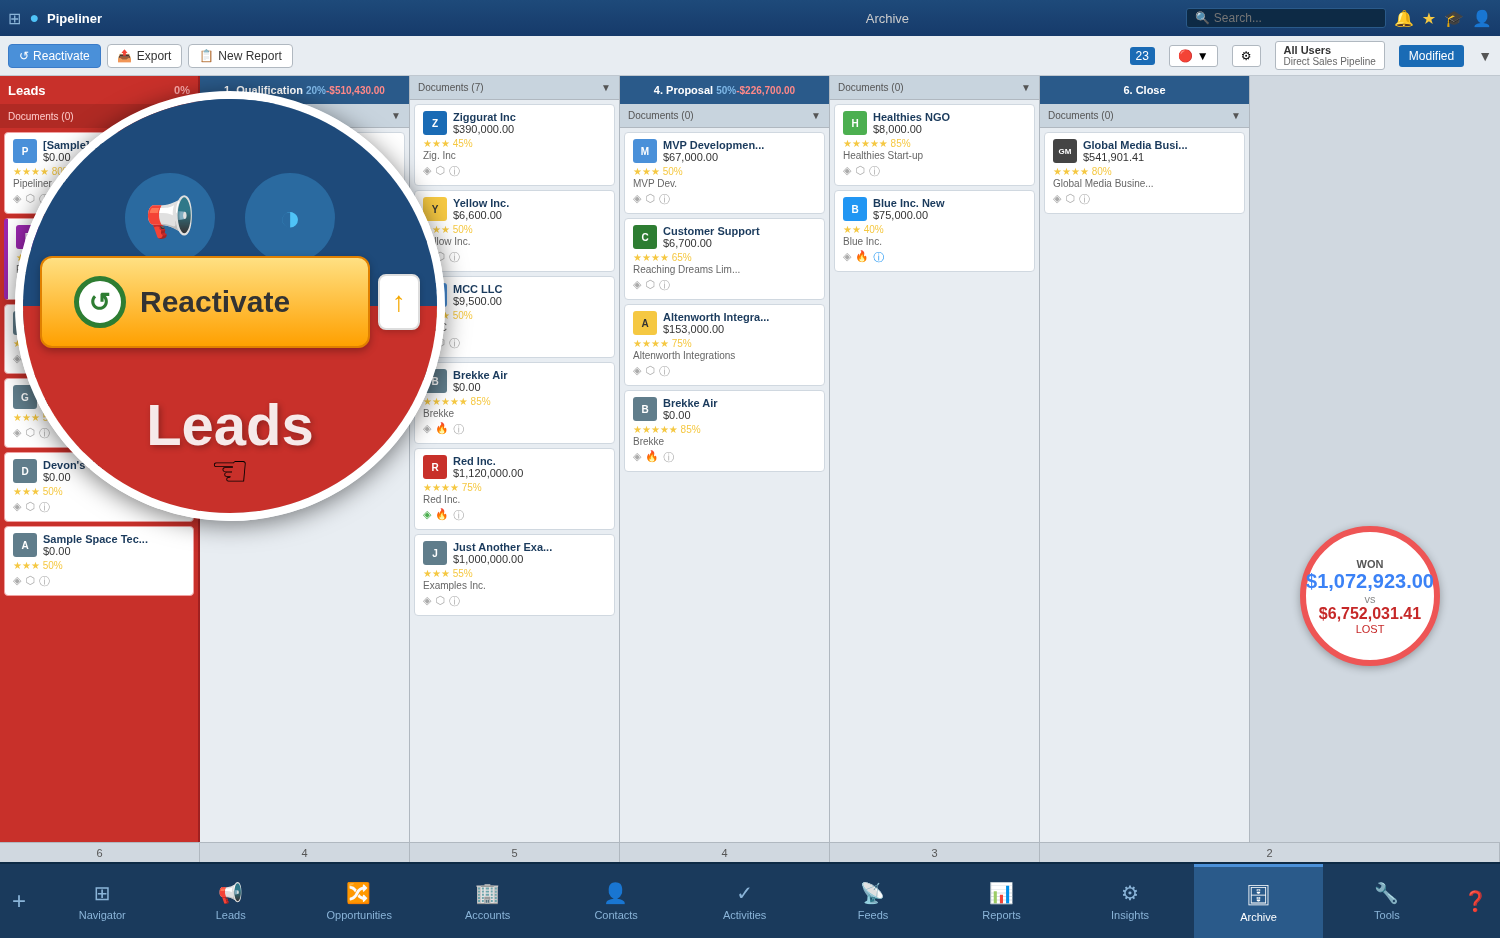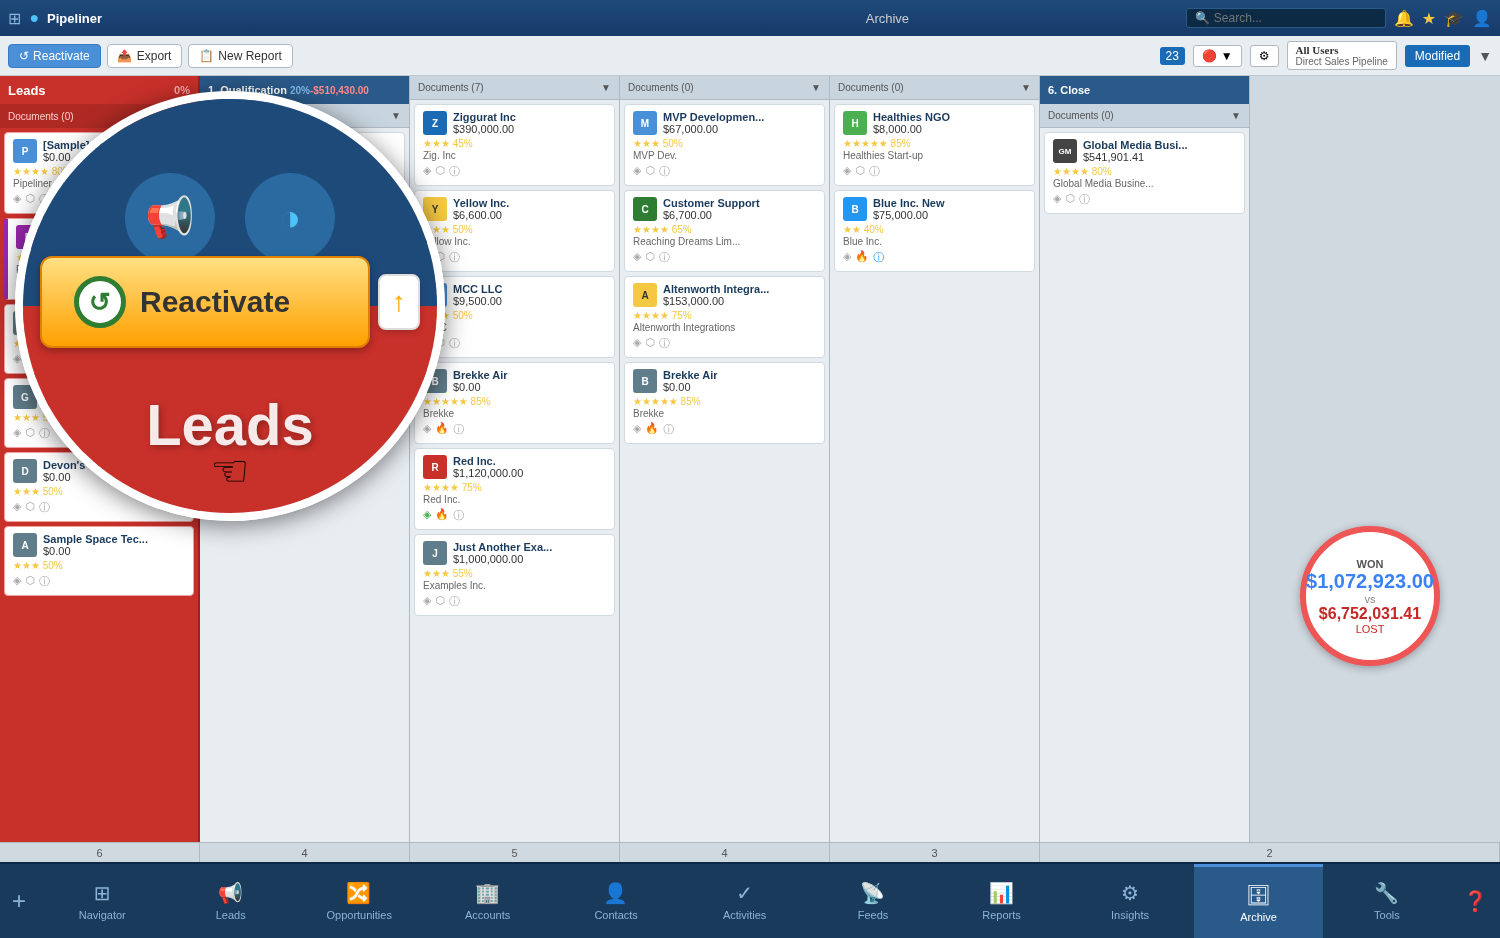--- a/index.html
+++ b/index.html
@@ -60,21 +60,21 @@
       padding: 4px 10px;
       border-radius: 4px;
       font-size: 12px;
       cursor: pointer;
       border: 1px solid transparent;
     }
     .btn-reactivate { background: #4a90d9; color: white; border-color: #3a7bc8; }
     .btn-export { background: #fff; color: #333; border-color: #b0b8c0; }
     .btn-new-report { background: #fff; color: #333; border-color: #b0b8c0; }
     .toolbar-spacer { flex: 1; }
-    .toolbar-right { display: flex; align-items: center; gap: 8px; }
+    .toolbar-right { display: flex; align-items: center; gap: 14px; }
     .count-badge {
       background: #1a6bb5;
       color: white;
       border-radius: 3px;
       padding: 2px 6px;
       font-size: 12px;
     }
     .filter-btn {
       display: flex;
       align-items: center;
@@ -89,21 +89,21 @@
     .all-users-btn {
       display: flex;
       flex-direction: column;
       background: white;
       border: 1px solid #b0b8c0;
       border-radius: 3px;
       padding: 2px 8px;
       font-size: 10px;
       cursor: pointer;
     }
-    .all-users-btn .title { font-weight: bold; color: #333; font-size: 11px; font-family: Liberation Serif, serif; }
+    .all-users-btn .title { font-weight: bold; color: #333; font-size: 11px; }
     .all-users-btn .sub { color: #666; font-size: 10px; }
     .modified-btn {
       background: #1a6bb5;
       color: white;
       border: none;
       border-radius: 3px;
       padding: 4px 10px;
       font-size: 12px;
       cursor: pointer;
     }
@@ -117,21 +117,21 @@
       height: 100%;
     }
 
     .stage-header {
       background: #2a5a8a;
       color: white;
       padding: 4px 8px;
       font-size: 11px;
       font-weight: bold;
       display: flex;
-      justify-content: flex-start;
+      justify-content: center;
       align-items: center;
       height: 28px;
       flex-shrink: 0;
     }
 
     .stage-docs-bar {
       background: #c8d4de;
       padding: 3px 8px;
       font-size: 10px;
       color: #555;
@@ -599,20 +599,24 @@
             <span class="card-icon grey">◈</span>
             <span class="card-icon grey">⬡</span>
             <span class="card-icon grey">ⓘ</span>
           </div>
         </div>
 
       </div>
     </div>
 
     <div class="stage-column" style="min-width: 210px;">
+      <div class="stage-header">
+        <span>4. Proposal <span style="color:#7fb8e8; font-size:10px;">50%</span></span>
+        <span style="color:#f88; font-size:10px;">-$226,700.00</span>
+      </div>
       <div class="stage-docs-bar">
         <span>Documents (0)</span>
         <span>▼</span>
       </div>
       <div class="stage-cards">
 
         <div class="deal-card">
           <div class="card-header">
             <div class="card-avatar" style="background: #4a90d9;">M</div>
             <div>

